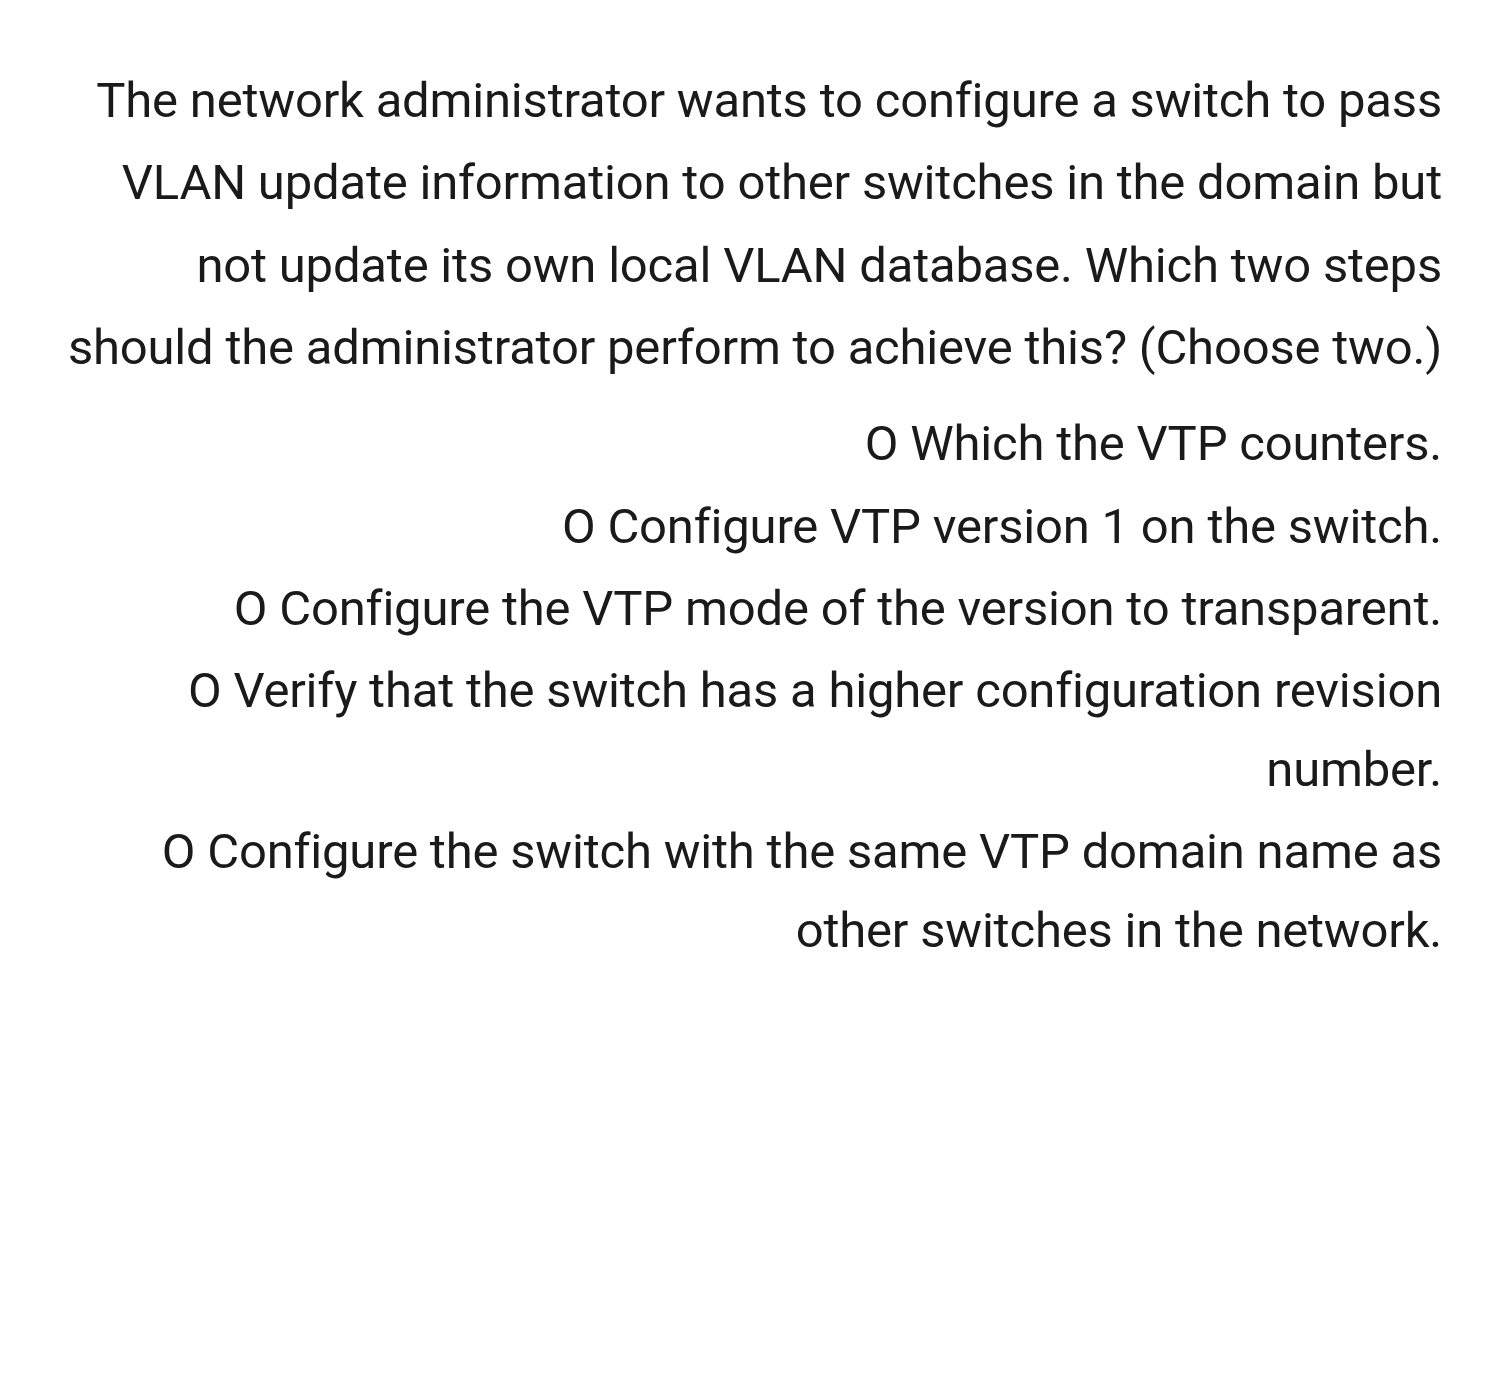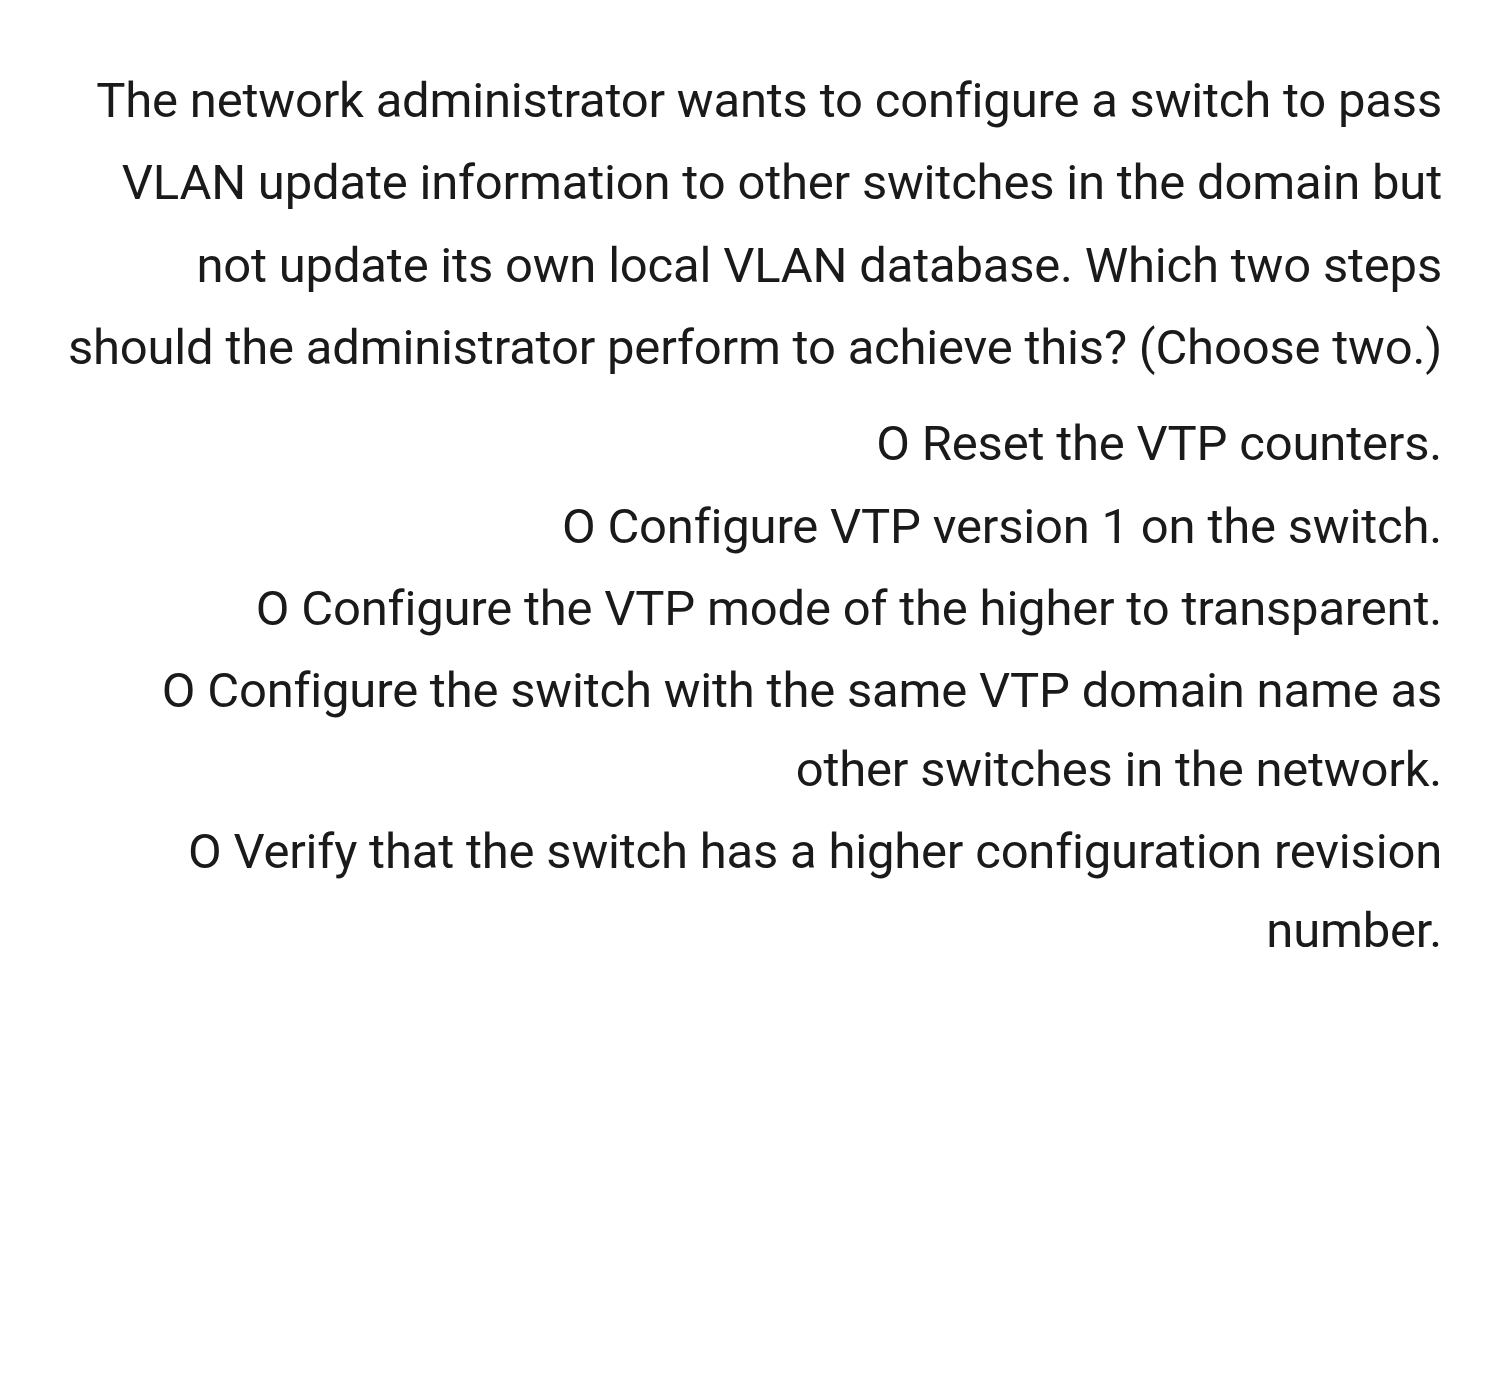--- a/index.html
+++ b/index.html
@@ -39,31 +39,31 @@
     }
   </style>
 </head>
 <body>
 
 <div class="question-text">The network administrator wants to configure a switch to pass VLAN update information to other switches in the domain but not update its own local VLAN database. Which two steps should the administrator perform to achieve this? (Choose two.)</div>
 
 <div class="options">
   <div class="option">
     <span class="option-marker">O </span>
-    <span class="option-label">Reset the VTP counters.</span>
+    <span class="option-label">Which the VTP counters.</span>
   </div>
   <div class="option">
     <span class="option-marker">O </span>
     <span class="option-label">Configure VTP version 1 on the switch.</span>
   </div>
   <div class="option">
     <span class="option-marker">O </span>
-    <span class="option-label">Configure the VTP mode of the higher to transparent.</span>
+    <span class="option-label">Configure the VTP mode of the version to transparent.</span>
+  </div>
+  <div class="option">
+    <span class="option-marker">O </span>
+    <span class="option-label">Verify that the switch has a higher configuration revision number.</span>
   </div>
   <div class="option">
     <span class="option-marker">O </span>
     <span class="option-label">Configure the switch with the same VTP domain name as other switches in the network.</span>
   </div>
-  <div class="option">
-    <span class="option-marker">O </span>
-    <span class="option-label">Verify that the switch has a higher configuration revision number.</span>
-  </div>
 </div>
 
 </body></html>

